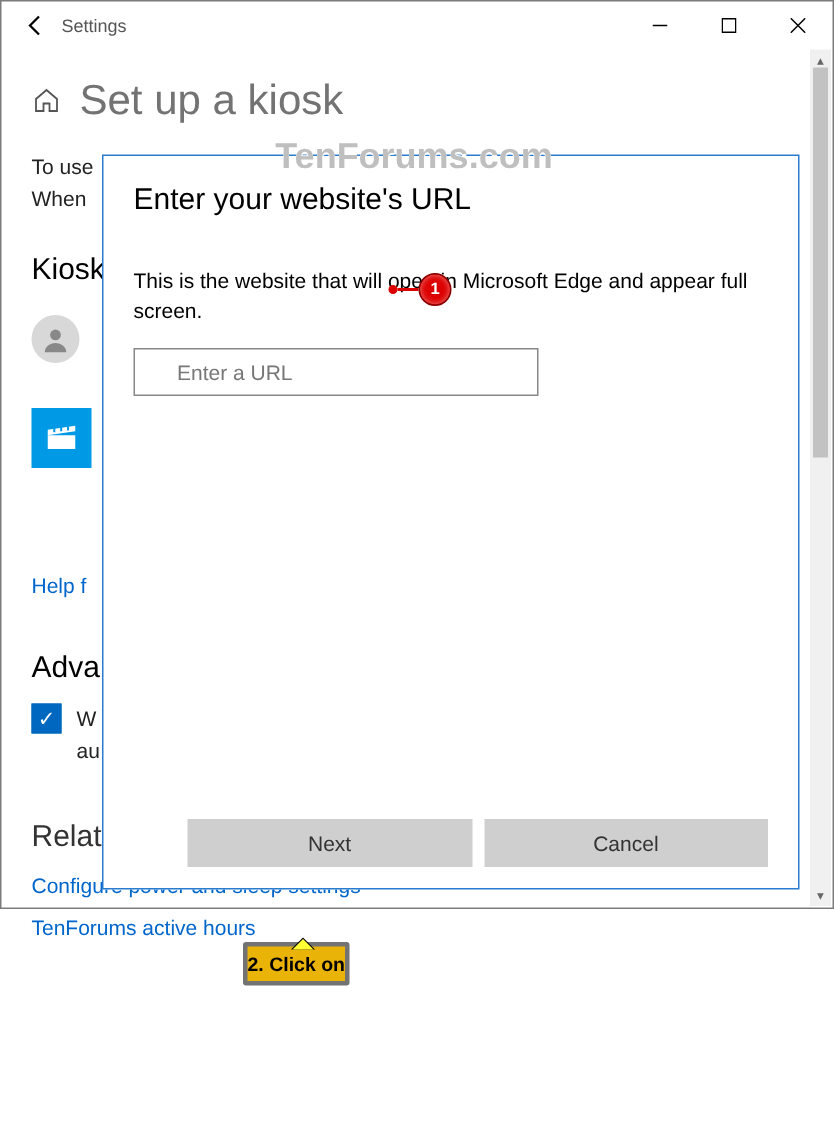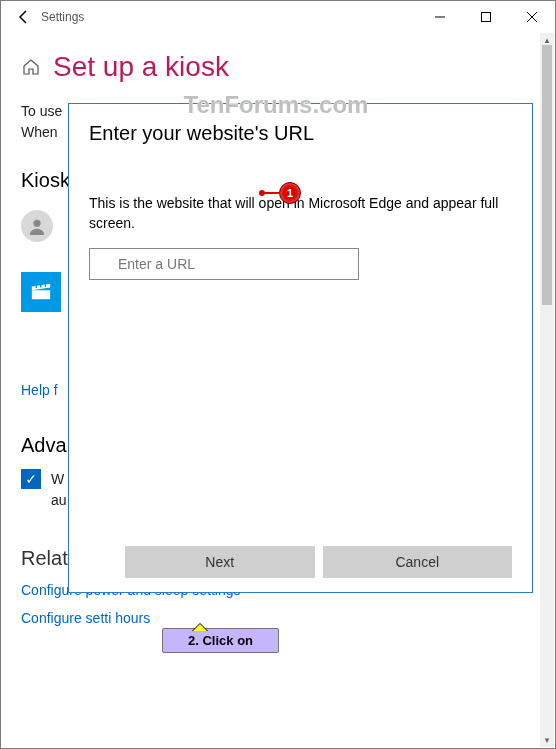--- a/index.html
+++ b/index.html
@@ -10,21 +10,21 @@
     height: 749px;
     font-family: "Segoe UI", Arial, sans-serif;
     background: #fff;
     color: #000;
     overflow: hidden;
     position: relative;
   }
   .window-border {
     border: 1px solid #7c7c7c;
     width: 556px;
-    height: 749px;
+    height: 606px;
     position: relative;
     background: #fff;
   }
   .titlebar {
     height: 32px;
     display: flex;
     align-items: center;
     padding-left: 8px;
     font-size: 12px;
     color: #555;
@@ -67,21 +67,21 @@
   }
   .home-icon {
     width: 20px;
     height: 20px;
     margin-right: 12px;
     color: #444;
   }
   .page-title {
     font-size: 28px;
     font-weight: 300;
-    color: #be185d;
+    color: #737373;
   }
   .body-text {
     font-size: 14px;
     color: #222;
     line-height: 1.5;
   }
   .section-heading {
     font-size: 20px;
     margin-top: 26px;
     font-weight: 400;
@@ -142,21 +142,21 @@
     background: #fff;
     border: 1px solid #2a7dce;
     padding: 18px 20px 14px 20px;
     display: flex;
     flex-direction: column;
     z-index: 30;
   }
   .dialog-title {
     font-size: 20px;
     font-weight: 400;
-    margin-bottom: 26px;
+    margin-bottom: 10px;
   }
   .dialog-desc {
     font-size: 14px;
     line-height: 1.45;
     margin-bottom: 14px;
     margin-top: 22px;
   }
   .url-input {
     width: 270px;
     height: 32px;
@@ -218,23 +218,23 @@
     width: 22px; height: 22px; border-radius:50%; background:#d00;
     border:1px solid #800; color:#fff; font-size:11px; font-weight:700;
     display:flex; align-items:center; justify-content:center;
     box-shadow: inset 0 0 4px rgba(255,255,255,0.5);
   }
   .anno-label {
     position: absolute;
     left: 161px;
     top: 627px;
     z-index: 60;
-    background: #c4b5fd;
-    border: 1px solid #737373;
-    padding: 4px 25px;
+    background: #eab308;
+    border: 3px solid #737373;
+    padding: 4px 0;
     font-size: 13px;
     font-weight: 700;
     color: #000;
     border-radius: 2px;
   }
   .anno-label::before {
     content: "";
     position: absolute;
     top: -12px;
     left: 30px;
@@ -345,21 +345,21 @@
     <div class="checkbox-row">
       <div class="checkbox">✓</div>
       <div>
         <div class="body-text">W</div>
         <div class="body-text">au</div>
       </div>
     </div>
 
     <div class="section-heading" style="margin-top:36px;color:#333;">Related setti</div>
     <span class="link">Configure power and sleep settings</span>
-    <span class="link">Configure setti hours</span>
+    <span class="link">TenForums active hours</span>
   </div>
 
   <div class="scrollbar">
     <div class="scroll-arrow" style="top:0">▴</div>
     <div class="scroll-thumb"></div>
     <div class="scroll-arrow" style="bottom:0">▾</div>
   </div>
 
   <div class="dialog">
     <div class="dialog-title">Enter your website's URL</div>

